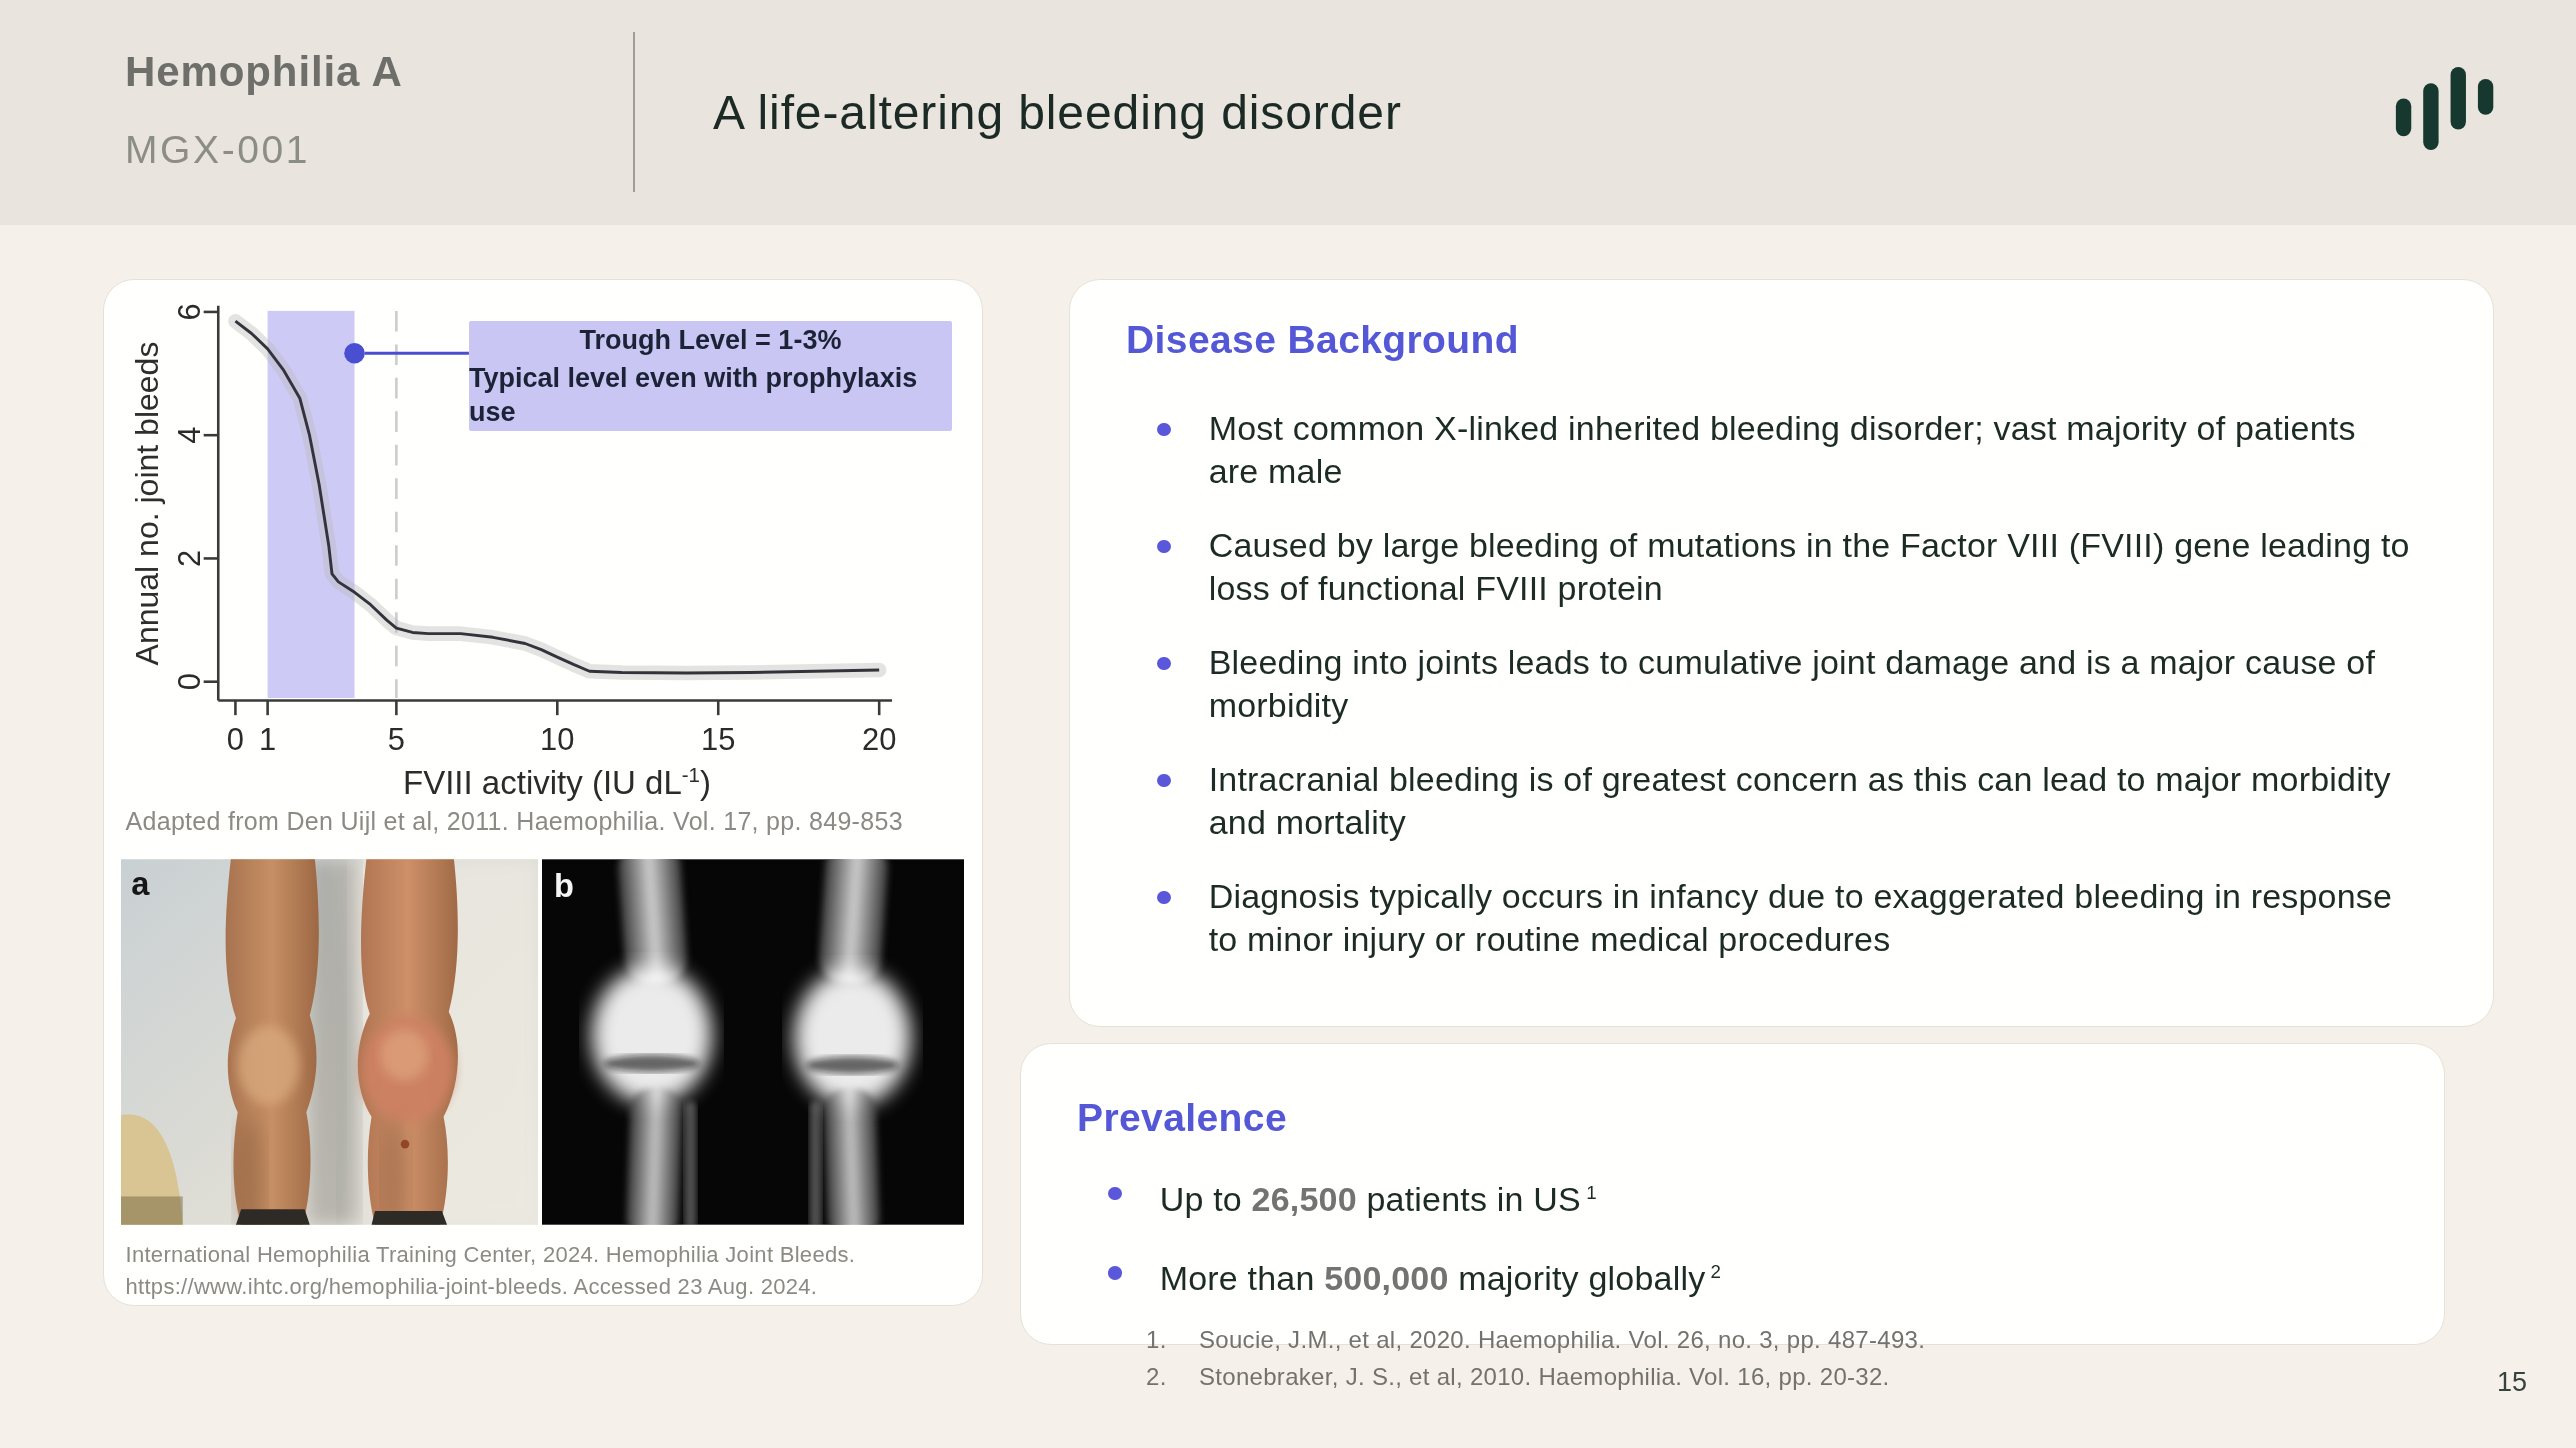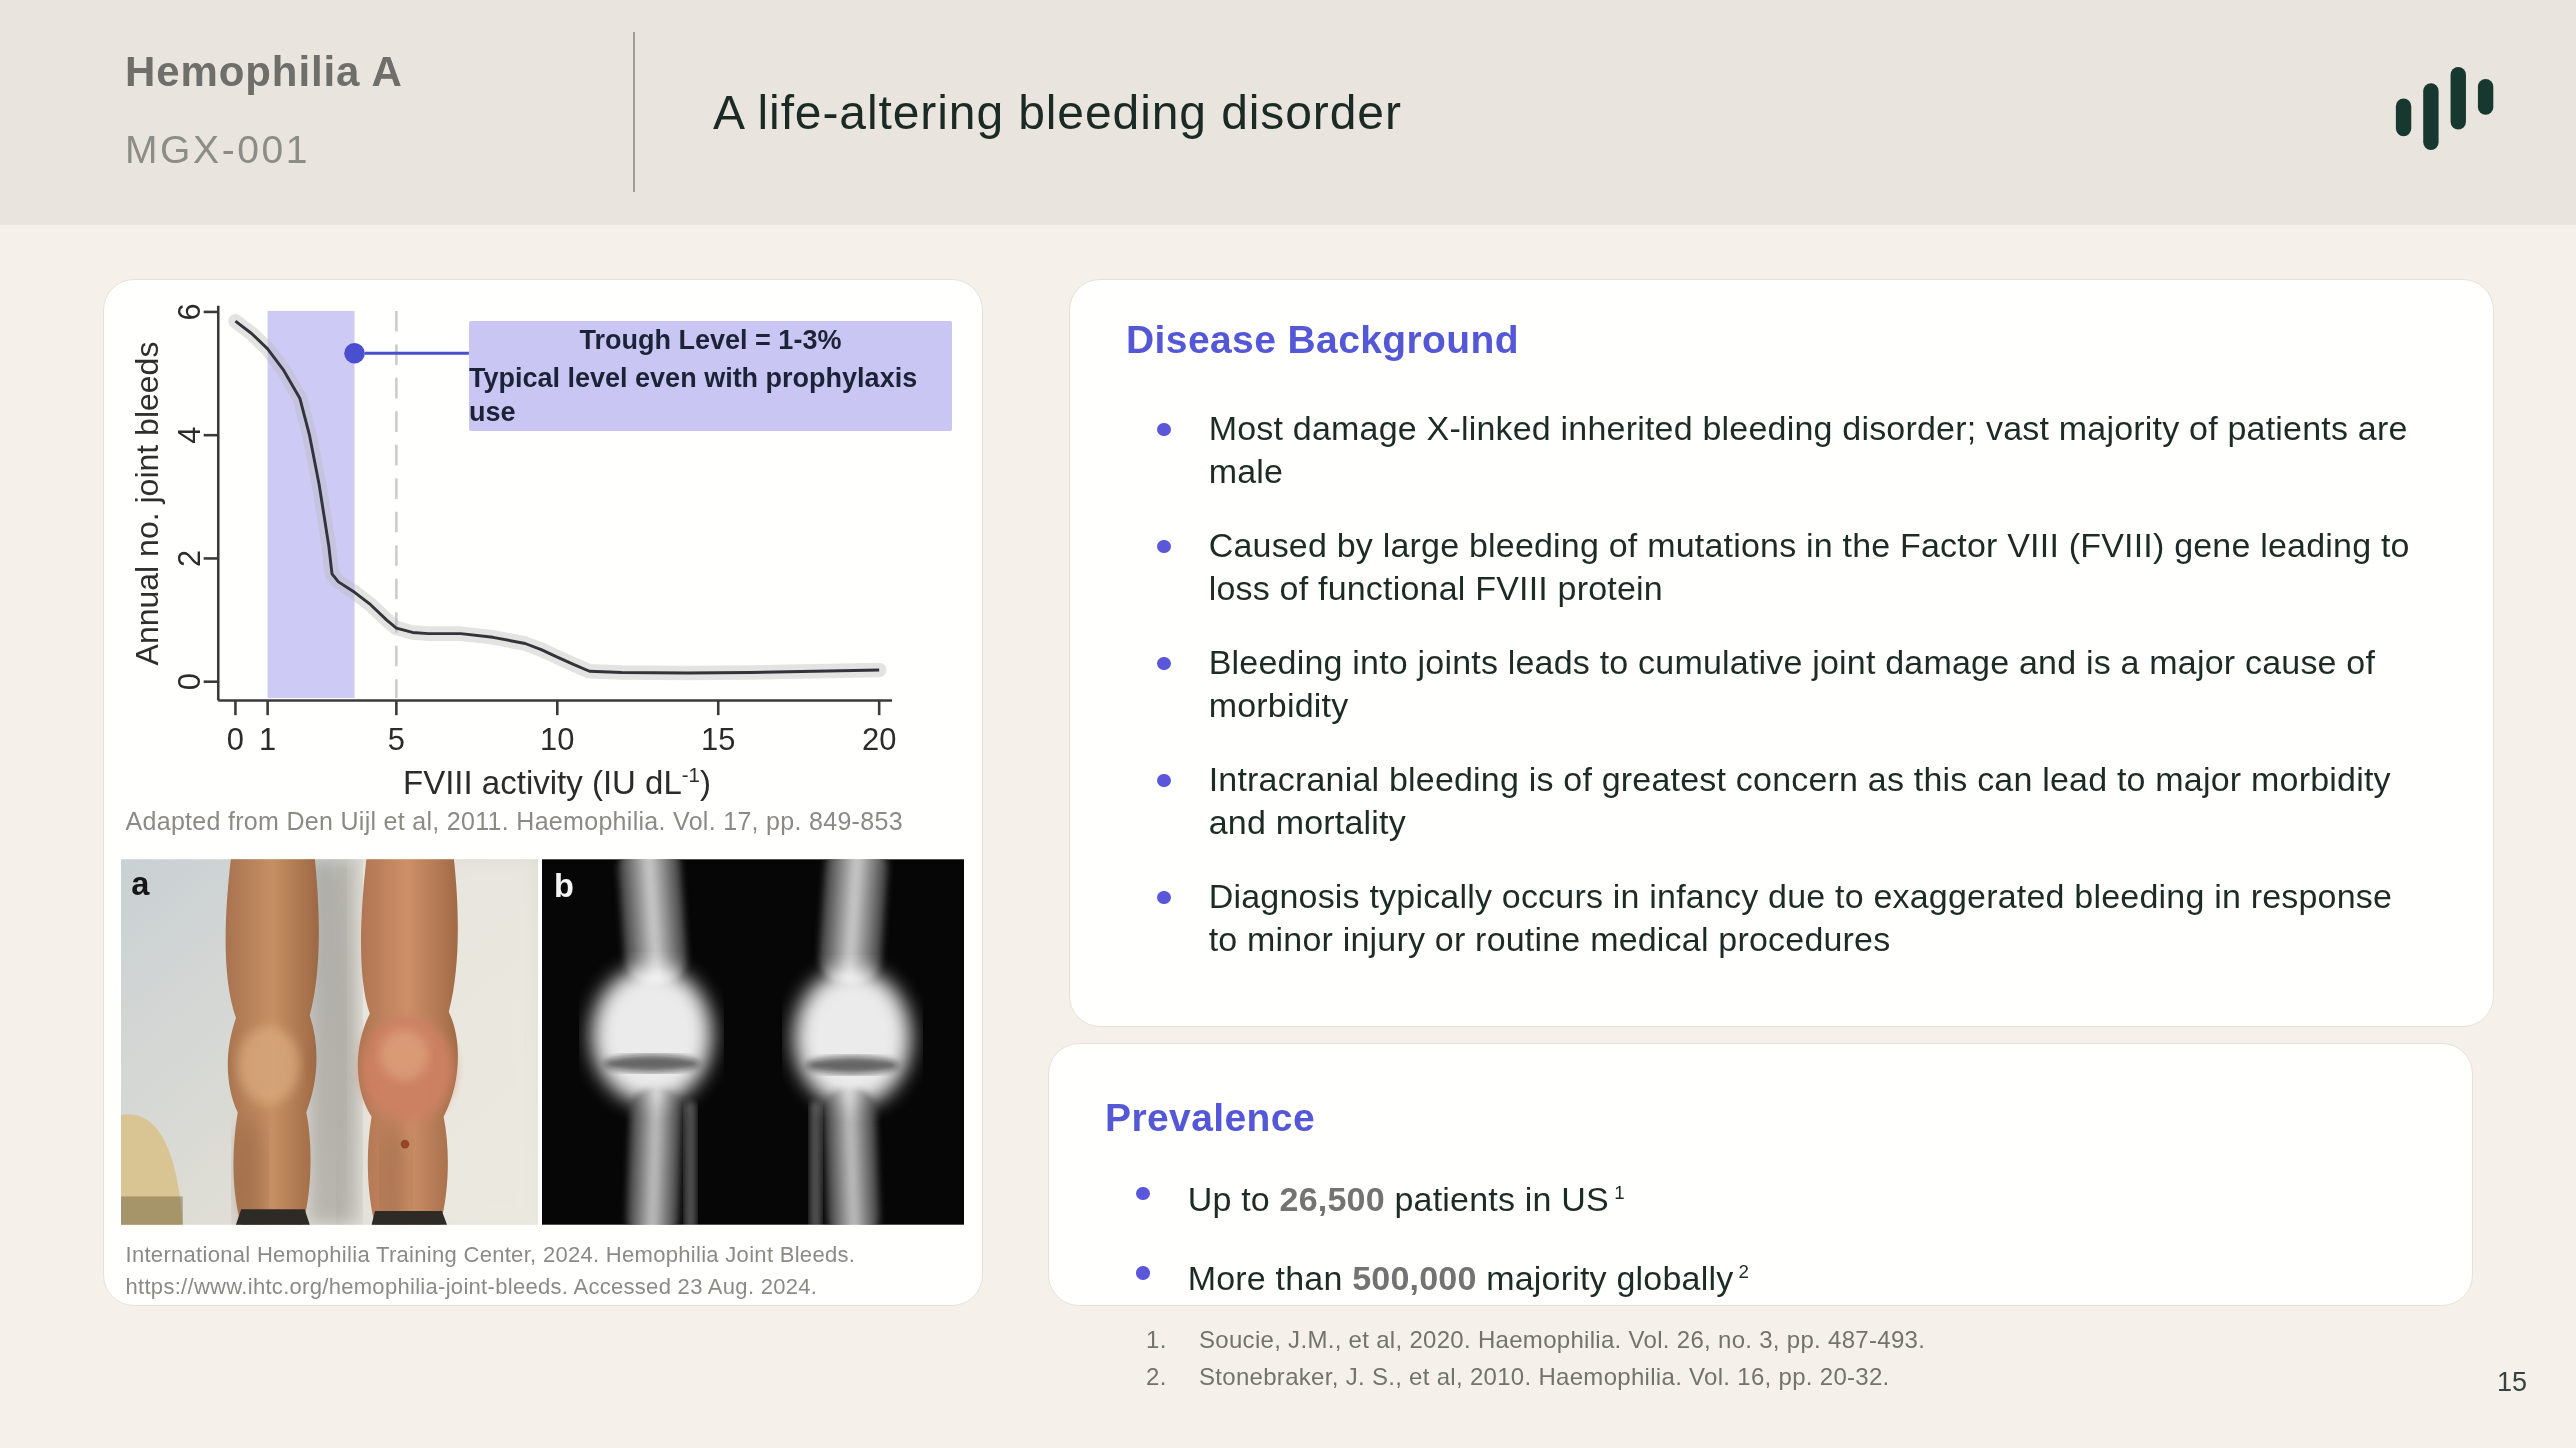--- a/index.html
+++ b/index.html
@@ -14,21 +14,21 @@
   .brand-name { font-size:42px; font-weight:bold; color:#6e6e6a; letter-spacing:0.9px; }
   .brand-code { font-size:39px; color:#8d8d88; letter-spacing:2.6px; margin-top:32px; }
   .header-divider { position:absolute; left:633px; top:32px; width:1.7px; height:160px; background:#a09d97; }
   .slide-title { position:absolute; left:713px; top:0; height:225px; display:flex; align-items:center;
     font-size:48px; color:#1b2a25; letter-spacing:0.9px; }
   .logo { position:absolute; left:2394px; top:67px; }
   
   .card { position:absolute; background:#fffffe; border:1.7px solid #e6e1d8; border-radius:31px; }
   .card-left  { left:103px;  top:279px;  width:880px; height:1027px; }
   .card-db    { left:1069px; top:279px;  width:1425px; height:748px;  }
-  .card-prev  { left:1048px; top:1043px; width:1425px; height:263px;  }
+  .card-prev  { left:1020px; top:1043px; width:1425px; height:302px;  }
   
   #chart { position:absolute; left:0; top:0; width:880px; height:515px; }
   #chart svg.plot { position:absolute; left:0; top:0; }
   #chart text { font-family:"Liberation Sans","DejaVu Sans",sans-serif; font-size:36px; fill:#2b2b2b; }
   .y-label { position:absolute; left:-179px; top:204px; width:447px; height:39px; text-align:center;
     font-size:32px; color:#2e2e2e; transform:rotate(-90deg); }
   .x-label { position:absolute; left:131px; top:483px; width:644px; text-align:center; font-size:33px; color:#2b2b2b; }
   .x-label sup { font-size:0.62em; vertical-align:super; }
   .annot-box { position:absolute; left:365px; top:41px; width:483px; height:110px; background:#c9c6f4;
     border-radius:2px; display:flex; flex-direction:column; justify-content:center; align-items:center;
@@ -205,21 +205,21 @@
     <div>https://www.ihtc.org/hemophilia-joint-bleeds. Accessed 23 Aug. 2024.</div>
   </div>
 </div>
 
 <div class="card card-db">
   <div class="inner">
     <div class="card-heading">Disease Background</div>
     <ul class="bullets">
       <li>
           <span class="bullet-dot"></span>
-          <span class="bullet-text">Most damage X-linked inherited bleeding disorder; vast majority of patients are male</span>
+          <span class="bullet-text">Most common X-linked inherited bleeding disorder; vast majority of patients are male</span>
         </li>
       <li>
           <span class="bullet-dot"></span>
           <span class="bullet-text">Caused by large bleeding of mutations in the Factor VIII (FVIII) gene leading to loss of functional FVIII protein</span>
         </li>
       <li>
           <span class="bullet-dot"></span>
           <span class="bullet-text">Bleeding into joints leads to cumulative joint damage and is a major cause of morbidity</span>
         </li>
       <li>

